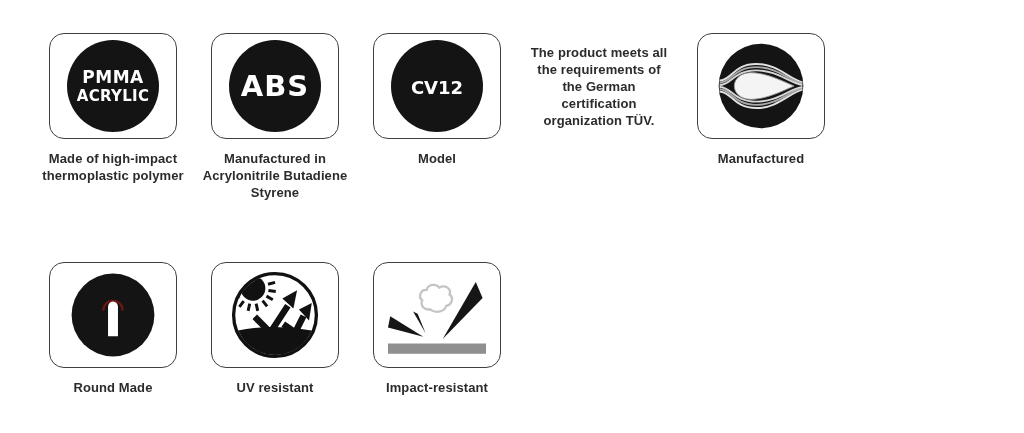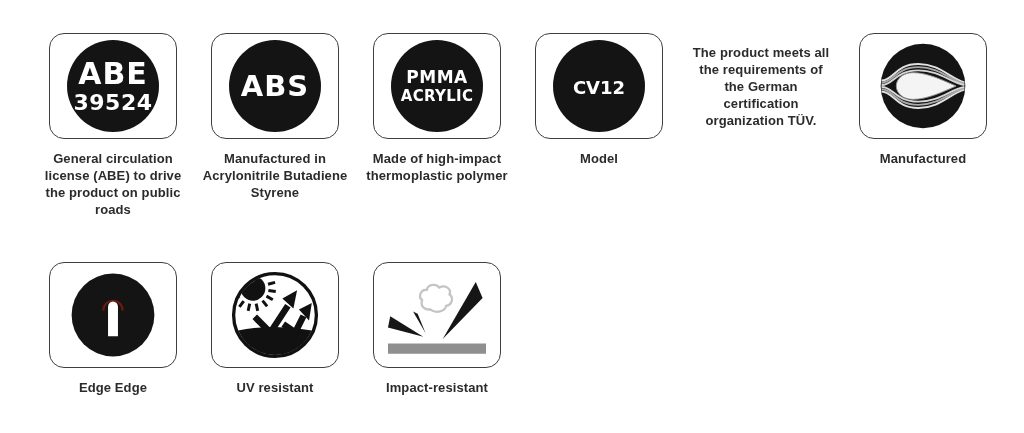--- a/index.html
+++ b/index.html
@@ -35,53 +35,41 @@
   .disc--tuv  .l1{font-size:29px;letter-spacing:1px;}
   svg{display:block;}
 </style>
 </head>
 <body>
 
 <div class="grid">
 
   <div class="row row--top">
 
+
     <div class="cell">
       <div class="tile">
-        <div class="disc disc--abe">
-          <span class="l1">ABE</span>
-          <span class="l2">39524</span>
+        <div class="disc disc--pmma">
+          <span class="l1">PMMA</span>
+          <span class="l2">ACRYLIC</span>
         </div>
       </div>
-      <div class="caption">General circulation
-license (ABE) to drive
-the product on public
-roads</div>
+      <div class="caption">Made of high-impact
+thermoplastic polymer</div>
     </div>
 
     <div class="cell">
       <div class="tile">
         <div class="disc disc--abs">
           <span class="l1">ABS</span>
         </div>
       </div>
       <div class="caption">Manufactured in
 Acrylonitrile Butadiene
 Styrene</div>
-    </div>
-
-    <div class="cell">
-      <div class="tile">
-        <div class="disc disc--pmma">
-          <span class="l1">PMMA</span>
-          <span class="l2">ACRYLIC</span>
-        </div>
-      </div>
-      <div class="caption">Made of high-impact
-thermoplastic polymer</div>
     </div>
 
     <div class="cell">
       <div class="tile">
         <div class="disc disc--typ">
           <span class="l2">CV12</span>
         </div>
       </div>
       <div class="caption">Model</div>
     </div>
@@ -121,21 +109,21 @@
     <div class="cell">
       <div class="tile">
         <span>
           <svg width="92" height="92" viewBox="0 0 100 100">
             <circle cx="50" cy="50" r="45" fill="#141414"></circle>
             <path d="M39.5 45 A 9.6 9.6 0 0 1 60.5 45" fill="none" stroke="#6e1911" stroke-width="2.4"></path>
             <path d="M44.6 73 L44.6 41 A 5.4 5.6 0 0 1 55.4 41 L55.4 73 Z" fill="#ffffff"></path>
           </svg>
         </span>
       </div>
-      <div class="caption">Edge Edge</div>
+      <div class="caption">Round Made</div>
     </div>
 
     <div class="cell">
       <div class="tile">
         <span>
           <svg width="92" height="92" viewBox="0 0 100 100">
             <defs>
               <clipPath id="uvclip">
                   <circle cx="50" cy="50" r="43.4"></circle>
                 </clipPath>

